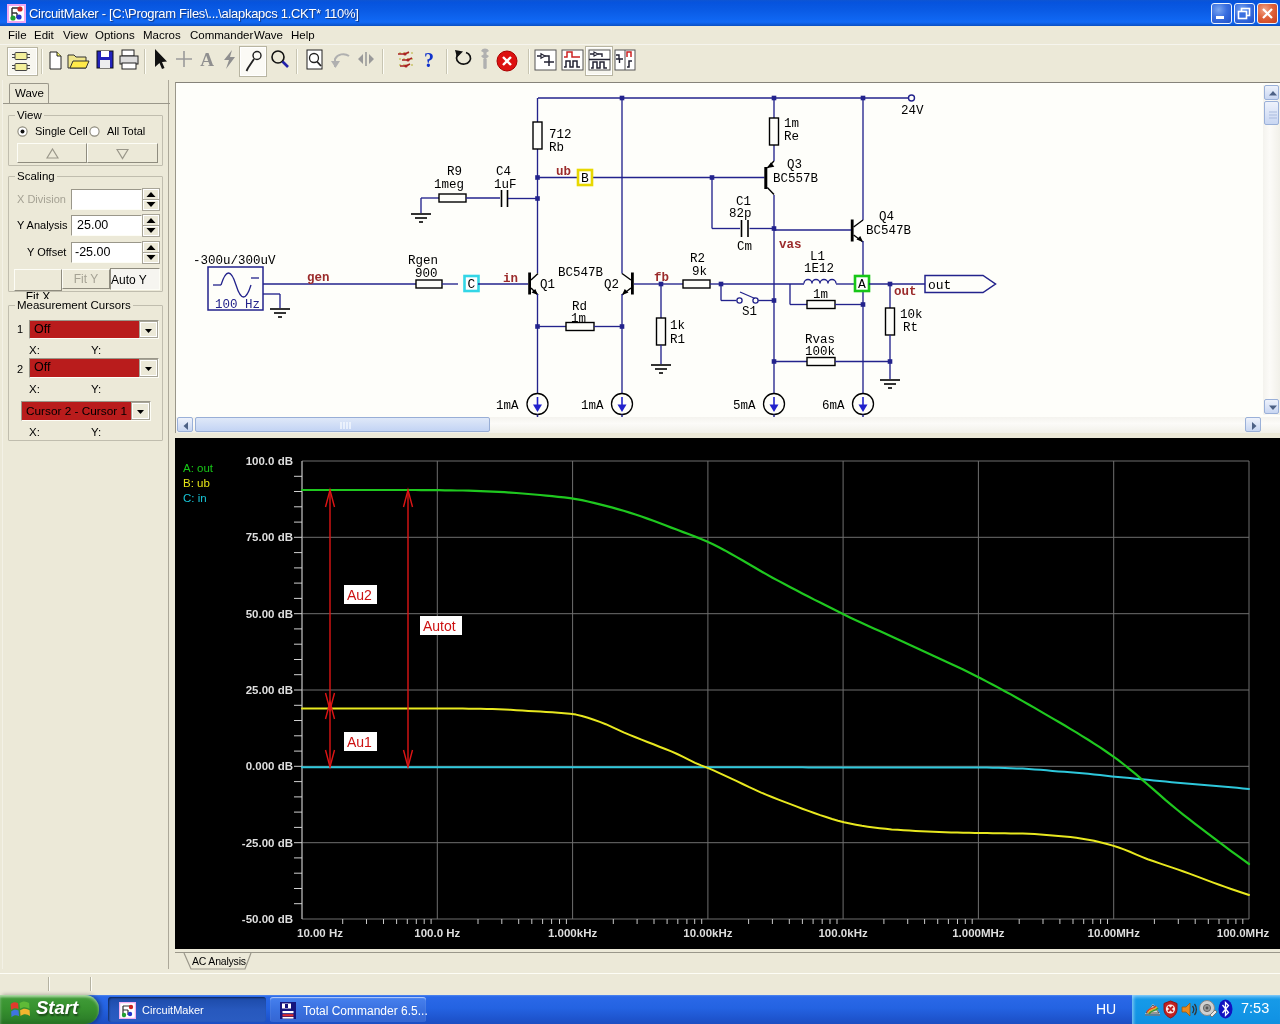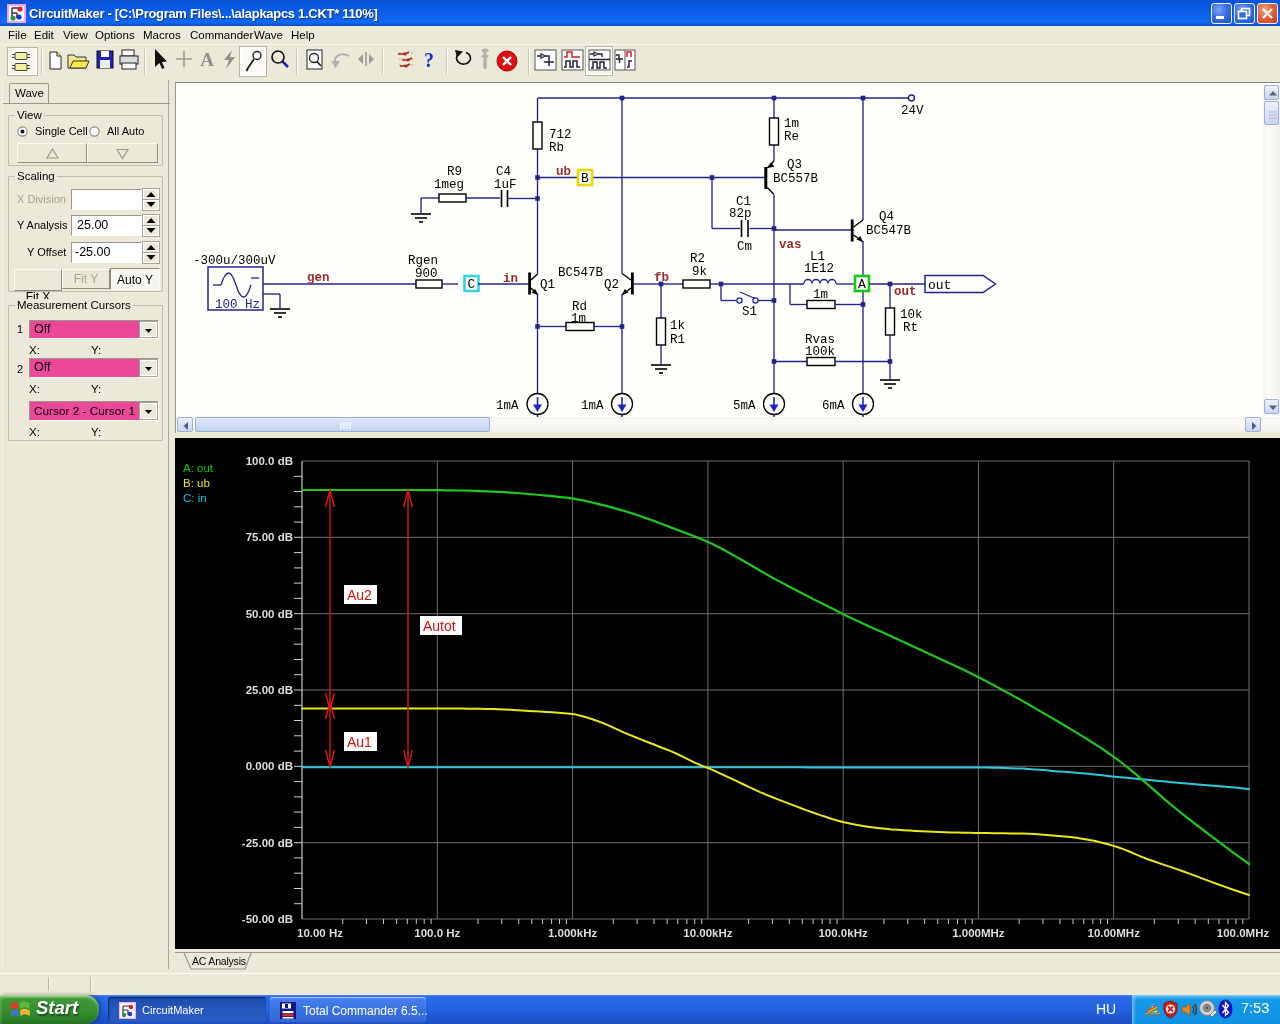--- a/index.html
+++ b/index.html
@@ -1,18 +1,18 @@
 <!DOCTYPE html>
 <html><head><meta charset="utf-8"><style>
 *{margin:0;padding:0;box-sizing:border-box}
 html,body{width:1280px;height:1024px;overflow:hidden}
 body{font-family:"Liberation Sans",sans-serif;background:#ece9d8;position:relative}
 .abs{position:absolute}
 #titlebar{left:0;top:0;width:1280px;height:26px;background:linear-gradient(#0f55d2 0%,#0653dd 8%,#0a5be5 40%,#0f66f2 75%,#1169f5 85%,#0d5ad8 94%,#0a4fc0 100%)}
-#ttext{left:29px;top:6px;color:#fff;font-weight:bold;font-size:13px;letter-spacing:-.3px;text-shadow:1px 1px 1px #12347c}
+#ttext{left:29px;top:6px;color:#fff;font-weight:normal;font-size:13px;letter-spacing:-.3px;text-shadow:1px 1px 1px #12347c}
 .wbtn{top:3px;width:21px;height:21px;border-radius:3px;border:1px solid #eef4fd;color:#fff;text-align:center}
 #bmin{left:1211px;background:radial-gradient(circle at 35% 30%,#7ba6f0 0%,#3a6fe0 45%,#1e50c8 100%)}
 #bmax{left:1234px;background:radial-gradient(circle at 35% 30%,#7ba6f0 0%,#3a6fe0 45%,#1e50c8 100%)}
 #bclose{left:1257px;background:radial-gradient(circle at 35% 30%,#f2a68a 0%,#e0633a 45%,#c83d1e 100%)}
 #menubar{left:0;top:26px;width:1280px;height:18px;background:#ece9d8;font-size:11.5px;color:#000}
 .mi{position:absolute;top:3px}
 #toolbar{left:0;top:44px;width:1280px;height:34px;background:#ece9d8;border-top:1px solid #f6f5ee}
 .tsep{position:absolute;top:4px;width:2px;height:25px;border-left:1px solid #c8c5b2;border-right:1px solid #fdfdf6}
 .tbtn{position:absolute;top:3px}
 #understrip{left:0;top:78px;width:1280px;height:4px;background:#ece9d8}
@@ -167,38 +167,38 @@
 <style>
 #lpanel{left:2px;top:80px;width:167px;height:889px;background:#ece9d8;border-left:1px solid #f3f1e6;border-right:1px solid #aca899}
 .grp{position:absolute;border:1px solid #c0bdae;border-radius:1px}
 .grp .glbl{position:absolute;left:6px;top:-7px;background:#ece9d8;padding:0 2px;font-size:11.5px}
 .fld{position:absolute;background:#fff;border-top:1.5px solid #9a978a;border-left:1.5px solid #9a978a;border-bottom:1.5px solid #fdfdf6;border-right:1.5px solid #fdfdf6;font-size:12.5px}
 .spin{position:absolute;width:16px}
 .spb{height:50%;background:#ece9d8;border:1px solid #fff;outline:1px solid #a8a598;position:relative;overflow:hidden}
 .spb svg{display:block;margin:0 auto}
 .btn3{position:absolute;background:#ece9d8;border-top:1px solid #fdfdf6;border-left:1px solid #fdfdf6;border-bottom:1px solid #8f8c7f;border-right:1px solid #8f8c7f;text-align:center;font-size:12px}
 .lbl{position:absolute;font-size:11px;color:#000}
-.dd{position:absolute;background:#ec4899;border-top:1.5px solid #9a978a;border-left:1.5px solid #9a978a;border-bottom:1.5px solid #fdfdf6;border-right:1.5px solid #fdfdf6;font-size:12.5px}
+.dd{position:absolute;background:#b91c1c;border-top:1.5px solid #9a978a;border-left:1.5px solid #9a978a;border-bottom:1.5px solid #fdfdf6;border-right:1.5px solid #fdfdf6;font-size:12.5px}
 .ddb{position:absolute;right:1px;top:1px;bottom:1px;width:17px;background:#ece9d8;border:1px solid #fff;outline:1px solid #a8a598}
 .xy{position:absolute;font-size:11.5px}
 </style>
 <div class="abs" id="lpanel">
  <div class="abs" style="left:6px;top:3px;width:40px;height:20px;background:#ece9d8;border:1px solid #9a978a;border-bottom:none;border-radius:2px 2px 0 0;font-size:11.5px;padding:3px 0 0 5px">Wave</div>
  <div class="abs" style="left:0;top:23px;width:167px;height:1px;background:#9a978a"></div>
  <div class="grp" style="left:5px;top:35px;width:155px;height:51px">
       <div class="glbl">View</div>
    <svg class="abs" style="left:8px;top:10px" width="11" height="11">
         <circle cx="5.5" cy="5.5" r="4.6" fill="#fff" stroke="#8b887b" stroke-width="1.1"></circle>
         <circle cx="5.5" cy="5.5" r="2" fill="#111"></circle>
       </svg>
    <div class="lbl" style="left:26px;top:9px">Single Cell</div>
    <svg class="abs" style="left:80px;top:10px" width="11" height="11">
         <circle cx="5.5" cy="5.5" r="4.6" fill="#fff" stroke="#8b887b" stroke-width="1.1"></circle>
       </svg>
-   <div class="lbl" style="left:98px;top:9px">All Auto</div>
+   <div class="lbl" style="left:98px;top:9px">All Total</div>
    <div class="btn3" style="left:8px;top:27px;width:70px;height:20px"><svg width="13" height="12" style="margin-top:4px">
           <path d="M6.5 1 L12 10 L1 10 Z" fill="none" stroke="#9a978a" stroke-width="1.2"></path>
         </svg></div>
    <div class="btn3" style="left:78px;top:27px;width:71px;height:20px"><svg width="13" height="12" style="margin-top:4px">
           <path d="M1 1.5 L12 1.5 L6.5 10.5 Z" fill="none" stroke="#9a978a" stroke-width="1.2"></path>
         </svg></div>
  </div>
  <div class="grp" style="left:5px;top:96px;width:155px;height:116px">
       <div class="glbl">Scaling</div>
   <div class="lbl" style="left:8px;top:16px;color:#a5a294">X Division</div>
@@ -242,21 +242,21 @@
           </svg>
         </div>
         <div class="spb">
           <svg width="14" height="8">
             <path d="M7 6 L11.5 1 L2.5 1 Z" fill="#000"></path>
           </svg>
         </div>
       </div>
   <div class="btn3" style="left:5px;top:92px;width:48px;height:20px;padding-top:20px">Fit X</div>
   <div class="btn3" style="left:53px;top:92px;width:48px;height:20px;padding-top:2px;color:#a5a294">Fit Y</div>
-  <div class="abs" style="left:101px;top:91px;width:50px;height:22px;background:#f6f5f0;border-top:1px solid #8f8c7f;border-left:1px solid #8f8c7f;border-bottom:1px solid #fdfdf6;border-right:1px solid #fdfdf6;text-align:center;font-size:12px;padding-top:4px">Auto Y</div>
+  <div class="abs" style="left:101px;top:91px;width:50px;height:22px;background:#f6f5f0;border-top:1px solid #8f8c7f;border-left:1px solid #8f8c7f;border-bottom:1px solid #fdfdf6;border-right:1px solid #fdfdf6;text-align:left;font-size:12px;padding-top:4px">Auto Y</div>
  </div>
  <div class="grp" style="left:5px;top:225px;width:155px;height:136px">
       <div class="glbl" style="white-space:nowrap">Measurement Cursors</div>
   <div class="lbl" style="left:8px;top:17px">1</div>
   <div class="dd" style="left:20px;top:14px;width:130px;height:19px">
         <span style="position:absolute;left:4px;top:1px">Off</span>
         <div class="ddb"><svg width="15" height="15">
             <path d="M4 6 L11 6 L7.5 10 Z" fill="#000"></path>
           </svg></div>
       </div>
@@ -264,21 +264,21 @@
       <div class="xy" style="left:82px;top:38px">Y:</div>
   <div class="lbl" style="left:8px;top:57px">2</div>
   <div class="dd" style="left:20px;top:52px;width:130px;height:20px">
         <span style="position:absolute;left:4px;top:1px">Off</span>
         <div class="ddb"><svg width="15" height="15">
             <path d="M4 6 L11 6 L7.5 10 Z" fill="#000"></path>
           </svg></div>
       </div>
   <div class="xy" style="left:20px;top:77px">X:</div>
       <div class="xy" style="left:82px;top:77px">Y:</div>
-  <div class="dd" style="left:20px;top:95px;width:130px;height:20px">
+  <div class="dd" style="left:12px;top:95px;width:130px;height:20px">
         <span style="position:absolute;left:4px;top:2px;font-size:11.8px;white-space:nowrap">Cursor 2 - Cursor 1</span>
         <div class="ddb"><svg width="15" height="15">
             <path d="M4 6 L11 6 L7.5 10 Z" fill="#000"></path>
           </svg></div>
       </div>
   <div class="xy" style="left:20px;top:120px">X:</div>
       <div class="xy" style="left:82px;top:120px">Y:</div>
  </div>
 </div>
 

